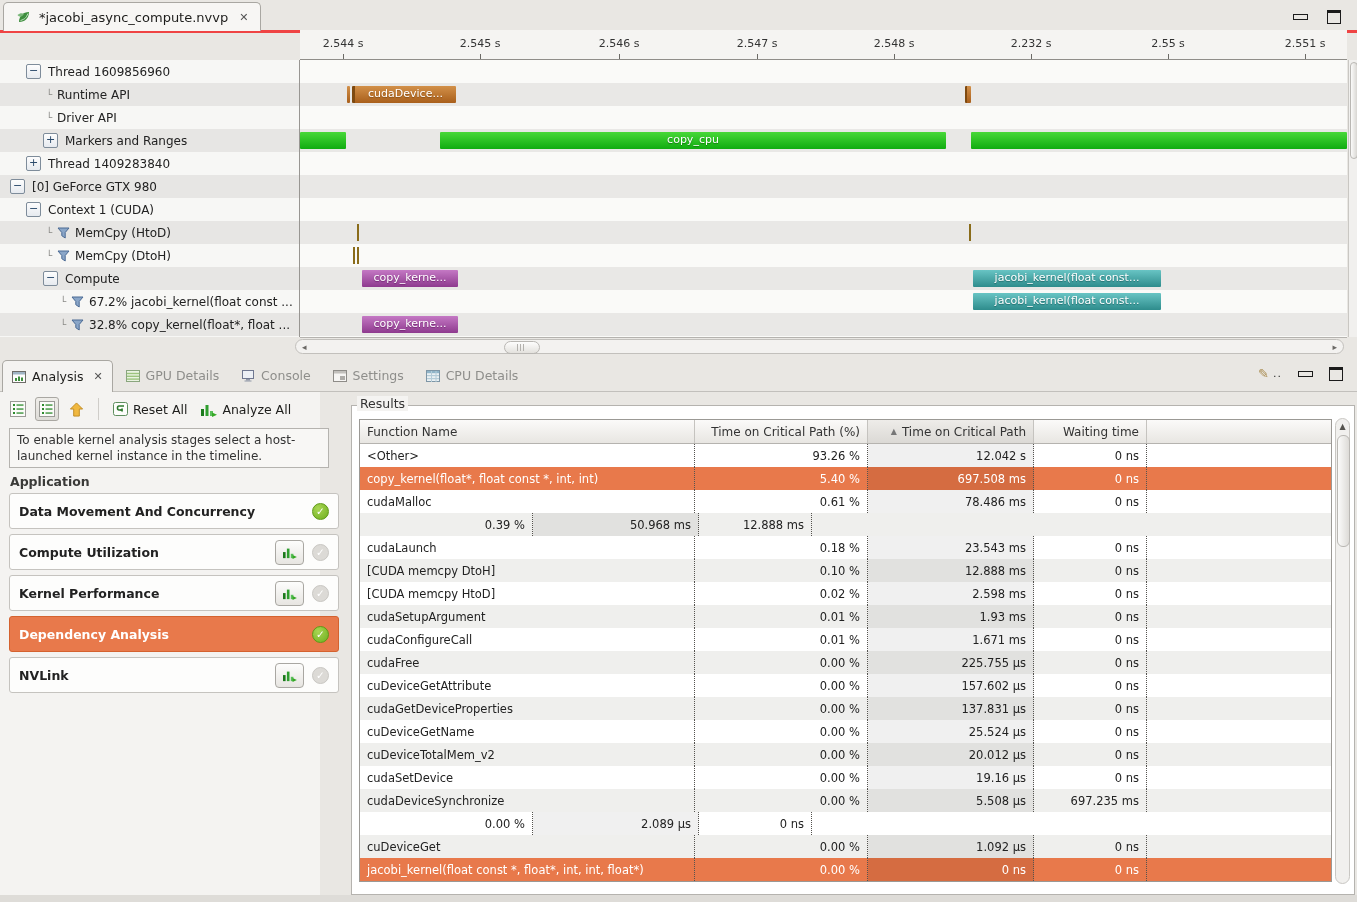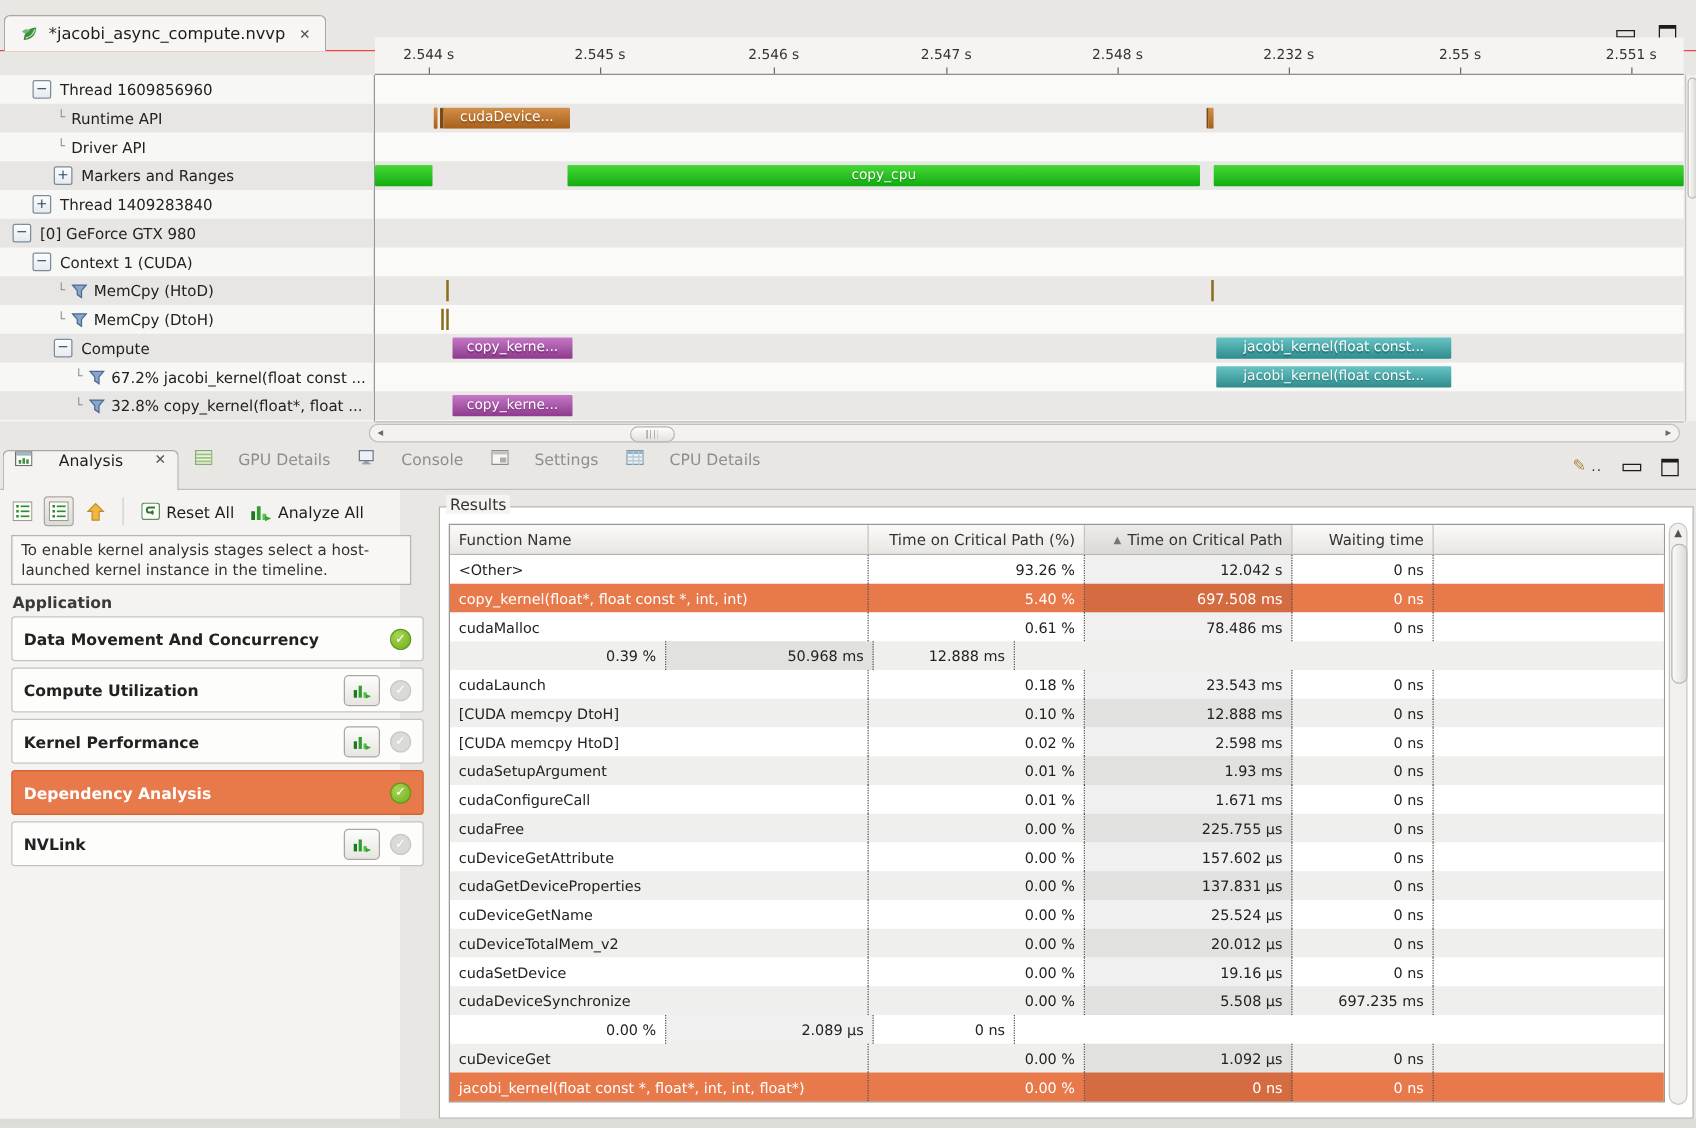--- a/index.html
+++ b/index.html
@@ -2,21 +2,21 @@
 <html><head>
 <meta charset="utf-8">
 <style>
   html,body{margin:0;padding:0;background:#D6D4D0;}
   .app{position:relative;width:1357px;height:902px;background:#E9E7E3;
        font-family:"DejaVu Sans","Liberation Sans",sans-serif;color:#222;
        overflow:hidden;font-size:12px;}
   .nowrap{white-space:nowrap;overflow:hidden;}
 
   
-  .topbar{position:absolute;left:0;top:10px;width:1357px;height:30px;background:#E9E7E3;border-bottom:1px solid #ef4444;}
+  .topbar{position:absolute;left:0;top:0;width:1357px;height:30px;background:#E9E7E3;border-bottom:3px solid #ef4444;}
   .doc-tab{position:absolute;left:3px;top:2px;height:28px;display:flex;align-items:center;gap:7px;
            padding:0 12px;background:#F7F6F4;border:1px solid #A9A7A2;border-bottom:none;
            border-radius:5px 5px 0 0;z-index:3;}
   .doc-tab .title{font-size:13px;color:#1d1d1b;}
   .tab-close{font-size:11px;color:#555;margin-left:4px;cursor:default;}
   .win-ctrls{position:absolute;right:16px;top:10px;display:flex;gap:19px;align-items:center;}
   .ico-min{width:13px;height:4px;border:1.5px solid #1b1b1b;}
   .ico-max{width:12px;height:10px;border:1.5px solid #1b1b1b;border-top:3px solid #1b1b1b;}
 
   
@@ -58,21 +58,21 @@
   .tl-vscroll{position:absolute;left:1348px;top:60px;width:9px;height:277px;background:#F1F0EE;border-left:1px solid #C9C7C3;box-sizing:border-box;}
   .tl-vthumb{position:absolute;left:1px;top:2px;width:6px;height:95px;background:linear-gradient(90deg,#FBFBFA,#D9D7D3);
              border:1px solid #B9B7B3;border-radius:4px;}
   .res-vscroll{position:absolute;right:4px;top:12px;width:15px;height:466px;background:#F1F0EE;border:1px solid #C9C7C3;border-radius:8px;box-sizing:border-box;}
   .rv-arrow{position:absolute;top:3px;left:0;width:100%;text-align:center;font-size:8px;color:#55534f;}
   .rv-thumb{position:absolute;left:1px;top:16px;width:11px;height:110px;background:linear-gradient(90deg,#FBFBFA,#DDDBD7);
             border:1px solid #B9B7B3;border-radius:6px;}
 
   
   .btabs{position:absolute;left:0;top:360px;width:1357px;height:32px;background:#E9E7E3;border-bottom:1px solid #C2C0BC;box-sizing:border-box;}
-  .btab{display:inline-flex;align-items:flex-start;gap:21px;height:31px;padding:0 9px;font-size:12.5px;color:#8E8E8B;vertical-align:top;}
+  .btab{display:inline-flex;align-items:center;gap:6px;height:31px;padding:0 9px;font-size:12.5px;color:#8E8E8B;vertical-align:top;}
   .btab.active{background:#F4F3F1;border:1px solid #A9A7A2;border-bottom:none;border-radius:5px 5px 0 0;color:#1d1d1b;margin-left:2px;}
   .panel-ctrls{position:absolute;right:14px;top:6px;display:flex;gap:16px;align-items:center;}
   .pencil{color:#A98B4F;font-size:13px;}
   .menu-dots{color:#333;font-size:11px;letter-spacing:1px;margin-left:-12px;}
 
   
   .lpanel{position:absolute;left:0;top:392px;width:320px;height:510px;background:#F4F3F1;}
   .ltoolbar{height:34px;display:flex;align-items:center;gap:5px;padding:0 6px;}
   .toolbtn{width:24px;height:24px;display:flex;align-items:center;justify-content:center;border-radius:3px;box-sizing:border-box;}
   .toolbtn.pressed{border:1px solid #A9A7A2;background:linear-gradient(#EFEDE9,#DEDCD8);}
@@ -230,21 +230,21 @@
   <div class="tl-canvas">
     <div class="crow"></div>
     <div class="crow">
       <span class="bar apiorange" style="left:47px;width:3px;border-left:none"></span>
       <span class="bar apiorange nowrap" style="left:52px;width:104px">cudaDevice...</span>
       <span class="bar apiorange" style="left:665px;width:6px;border-left:2px solid #7F4A10"></span>
     </div>
     <div class="crow"></div>
     <div class="crow">
       <span class="bar green" style="left:0;width:46px"></span>
-      <span class="bar green nowrap" style="left:154px;width:506px">copy_cpu</span>
+      <span class="bar green nowrap" style="left:140px;width:506px">copy_cpu</span>
       <span class="bar green" style="left:671px;width:376px"></span>
     </div>
     <div class="crow"></div>
     <div class="crow"></div>
     <div class="crow"></div>
     <div class="crow">
       <span class="tickline" style="left:57px"></span>
       <span class="tickline" style="left:669px"></span>
     </div>
     <div class="crow">

